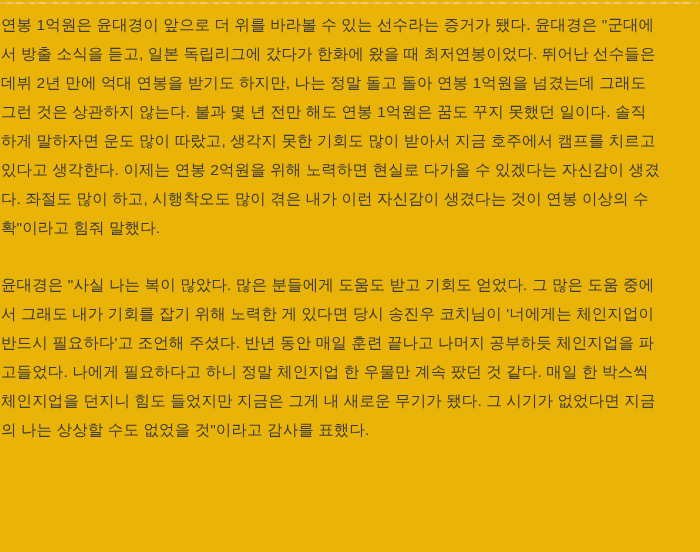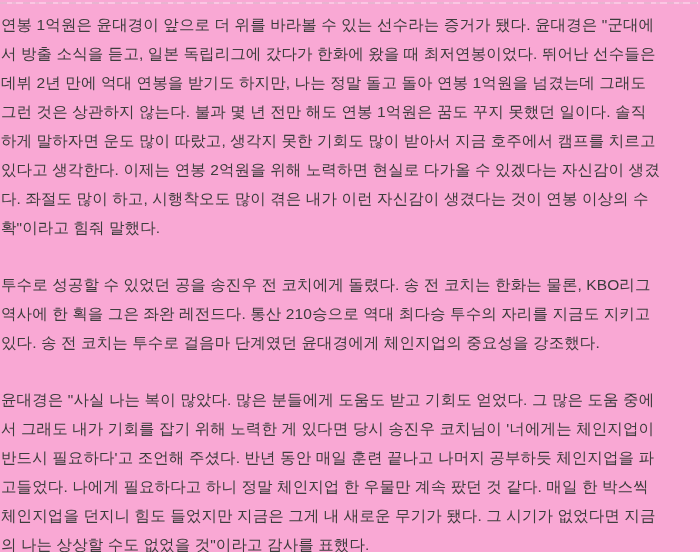--- a/index.html
+++ b/index.html
@@ -8,21 +8,21 @@
     background: #ffffff;
   }
   body {
     width: 700px;
     height: 552px;
     overflow: hidden;
   }
   .page {
     width: 700px;
     height: 552px;
-    background: #f9a8d4;
+    background: #eab308;
     box-sizing: border-box;
     position: relative;
   }
   
   .remnant {
     position: absolute;
     top: 0;
     left: 0;
     width: 698px;
     height: 4px;
@@ -67,23 +67,20 @@
   <div class="remnant"></div>
   <div class="article">
     <p>연봉 1억원은 윤대경이 앞으로 더 위를 바라볼 수 있는 선수라는 증거가 됐다. 윤대경은 "군대에
 서 방출 소식을 듣고, 일본 독립리그에 갔다가 한화에 왔을 때 최저연봉이었다. 뛰어난 선수들은
 데뷔 2년 만에 억대 연봉을 받기도 하지만, 나는 정말 돌고 돌아 연봉 1억원을 넘겼는데 그래도
 그런 것은 상관하지 않는다. 불과 몇 년 전만 해도 연봉 1억원은 꿈도 꾸지 못했던 일이다. 솔직
 하게 말하자면 운도 많이 따랐고, 생각지 못한 기회도 많이 받아서 지금 호주에서 캠프를 치르고
 있다고 생각한다. 이제는 연봉 2억원을 위해 노력하면 현실로 다가올 수 있겠다는 자신감이 생겼
 다. 좌절도 많이 하고, 시행착오도 많이 겪은 내가 이런 자신감이 생겼다는 것이 연봉 이상의 수
 확"이라고 힘줘 말했다.</p>
-    <p>투수로 성공할 수 있었던 공을 송진우 전 코치에게 돌렸다. 송 전 코치는 한화는 물론, KBO리그
-역사에 한 획을 그은 좌완 레전드다. 통산 210승으로 역대 최다승 투수의 자리를 지금도 지키고
-있다. 송 전 코치는 투수로 걸음마 단계였던 윤대경에게 체인지업의 중요성을 강조했다.</p>
     <p>윤대경은 "사실 나는 복이 많았다. 많은 분들에게 도움도 받고 기회도 얻었다. 그 많은 도움 중에
 서 그래도 내가 기회를 잡기 위해 노력한 게 있다면 당시 송진우 코치님이 '너에게는 체인지업이
 반드시 필요하다'고 조언해 주셨다. 반년 동안 매일 훈련 끝나고 나머지 공부하듯 체인지업을 파
 고들었다. 나에게 필요하다고 하니 정말 체인지업 한 우물만 계속 팠던 것 같다. 매일 한 박스씩
 체인지업을 던지니 힘도 들었지만 지금은 그게 내 새로운 무기가 됐다. 그 시기가 없었다면 지금
 의 나는 상상할 수도 없었을 것"이라고 감사를 표했다.</p>
   </div>
 </div>
 
 </body></html>

